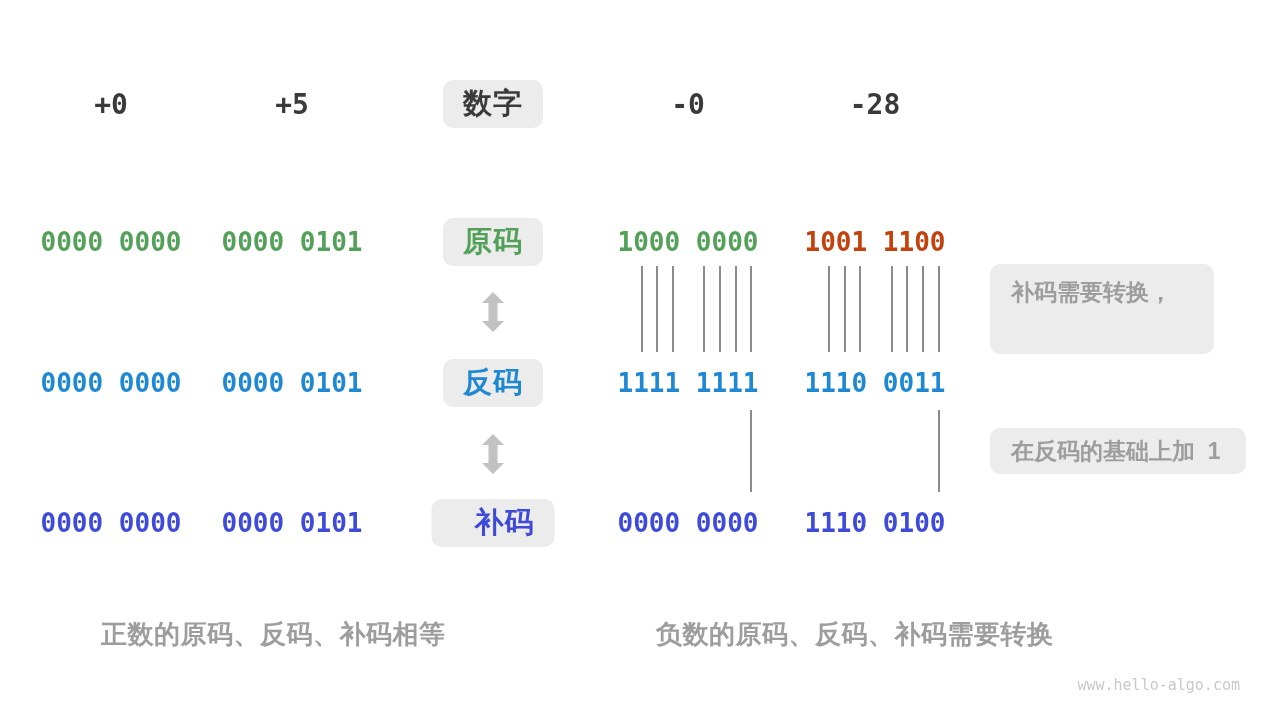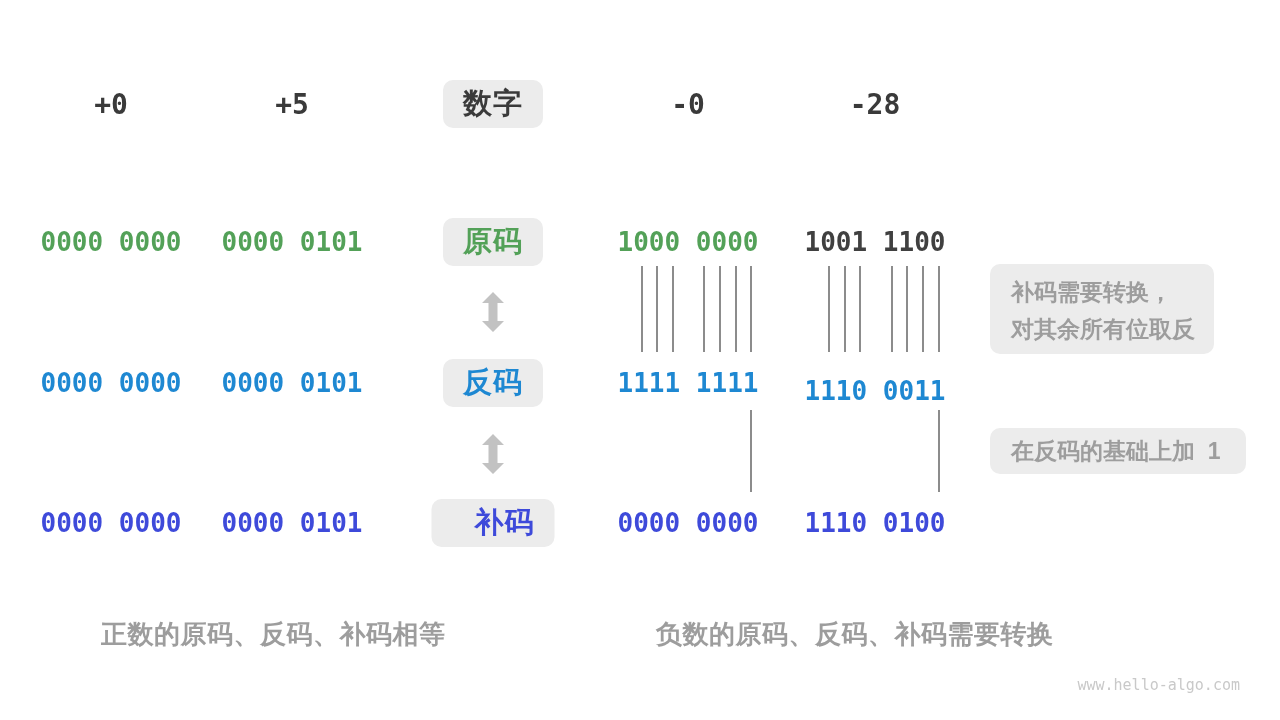--- a/index.html
+++ b/index.html
@@ -55,21 +55,21 @@
 
 <div class="abs center mono num c1 rh" style="color: rgb(58, 58, 58);">+0</div>
 <div class="abs center mono num c2 rh" style="color: rgb(58, 58, 58);">+5</div>
 <div class="abs center mono num c3 rh" style="color: rgb(58, 58, 58);">-0</div>
 <div class="abs center mono num c4 rh" style="color: rgb(58, 58, 58);">-28</div>
 <div class="abs center badge cb rh" style="color: rgb(58, 58, 58);">数字</div>
 
 <div class="abs center mono bin c1 r1" style="color: rgb(83, 161, 88);">0000 0000</div>
 <div class="abs center mono bin c2 r1" style="color: rgb(83, 161, 88);">0000 0101</div>
 <div class="abs center mono bin c3 r1" style="color: rgb(83, 161, 88);">1000 0000</div>
-<div class="abs center mono bin c4 r1" style="color: #404040;">1001 1100</div>
+<div class="abs center mono bin c4 r1" style="color: #c2410c;">1001 1100</div>
 <div class="abs center badge cb r1" style="color: rgb(83, 161, 88);">原码</div>
 
 <div class="arrow" style="left:481px;top:292px;">
   <svg width="24" height="40" viewBox="0 0 24 40">
       <path d="M12 0 L23 11 L16.5 11 L16.5 29 L23 29 L12 40 L1 29 L7.5 29 L7.5 11 L1 11 Z" fill="#C2C2C2"></path>
     </svg>
 </div>
 
 <div class="vline ga" style="left:641px"></div>
 <div class="vline ga" style="left:656px"></div>
@@ -82,40 +82,39 @@
 <div class="vline ga" style="left:844px"></div>
 <div class="vline ga" style="left:859px"></div>
 <div class="vline ga" style="left:891px"></div>
 <div class="vline ga" style="left:906px"></div>
 <div class="vline ga" style="left:922px"></div>
 <div class="vline ga" style="left:938px"></div>
 
 <div class="abs center mono bin c1 r2" style="color: rgb(30, 136, 210);">0000 0000</div>
 <div class="abs center mono bin c2 r2" style="color: rgb(30, 136, 210);">0000 0101</div>
 <div class="abs center mono bin c3 r2" style="color: rgb(30, 136, 210);">1111 1111</div>
-<div class="abs center mono bin c4 r2" style="color: rgb(30, 136, 210); margin-top: 8px;">1110 0011</div>
+<div class="abs center mono bin c4 r2" style="color: rgb(30, 136, 210);">1110 0011</div>
 <div class="abs center badge cb r2" style="color: rgb(30, 136, 210);">反码</div>
 
 <div class="arrow" style="left:481px;top:434px;">
   <svg width="24" height="40" viewBox="0 0 24 40">
       <path d="M12 0 L23 11 L16.5 11 L16.5 29 L23 29 L12 40 L1 29 L7.5 29 L7.5 11 L1 11 Z" fill="#C2C2C2"></path>
     </svg>
 </div>
 
 <div class="vline gb" style="left:750px"></div>
 <div class="vline gb" style="left:938px"></div>
 
 <div class="abs center mono bin c1 r3" style="color: rgb(62, 74, 218);">0000 0000</div>
 <div class="abs center mono bin c2 r3" style="color: rgb(62, 74, 218);">0000 0101</div>
 <div class="abs center mono bin c3 r3" style="color: rgb(62, 74, 218);">0000 0000</div>
 <div class="abs center mono bin c4 r3" style="color: rgb(62, 74, 218);">1110 0100</div>
 <div class="abs center badge cb r3" style="color: rgb(62, 74, 218); padding-left: 23px;">补码</div>
 
 <div class="note note1" style="color: rgb(157, 157, 157);">
   <div>补码需要转换，</div>
-  <div>对其余所有位取反</div>
 </div>
 <div class="note note2" style="color: rgb(157, 157, 157);">在反码的基础上加  1</div>
 
 <div class="caption cap-pos" style="color: rgb(157, 157, 157);">正数的原码、反码、补码相等</div>
 <div class="caption cap-neg" style="color: rgb(157, 157, 157);">负数的原码、反码、补码需要转换</div>
 
 <div class="watermark" style="color: rgb(201, 201, 201); margin-left: 22px;">www.hello-algo.com</div>
 
 </body></html>

